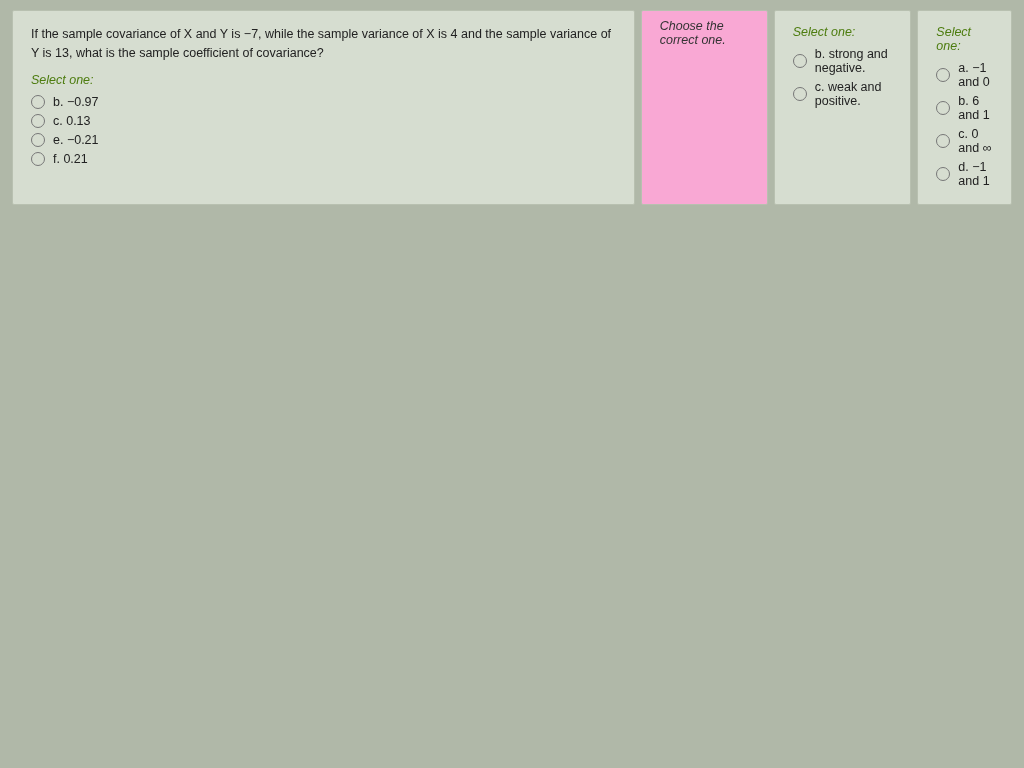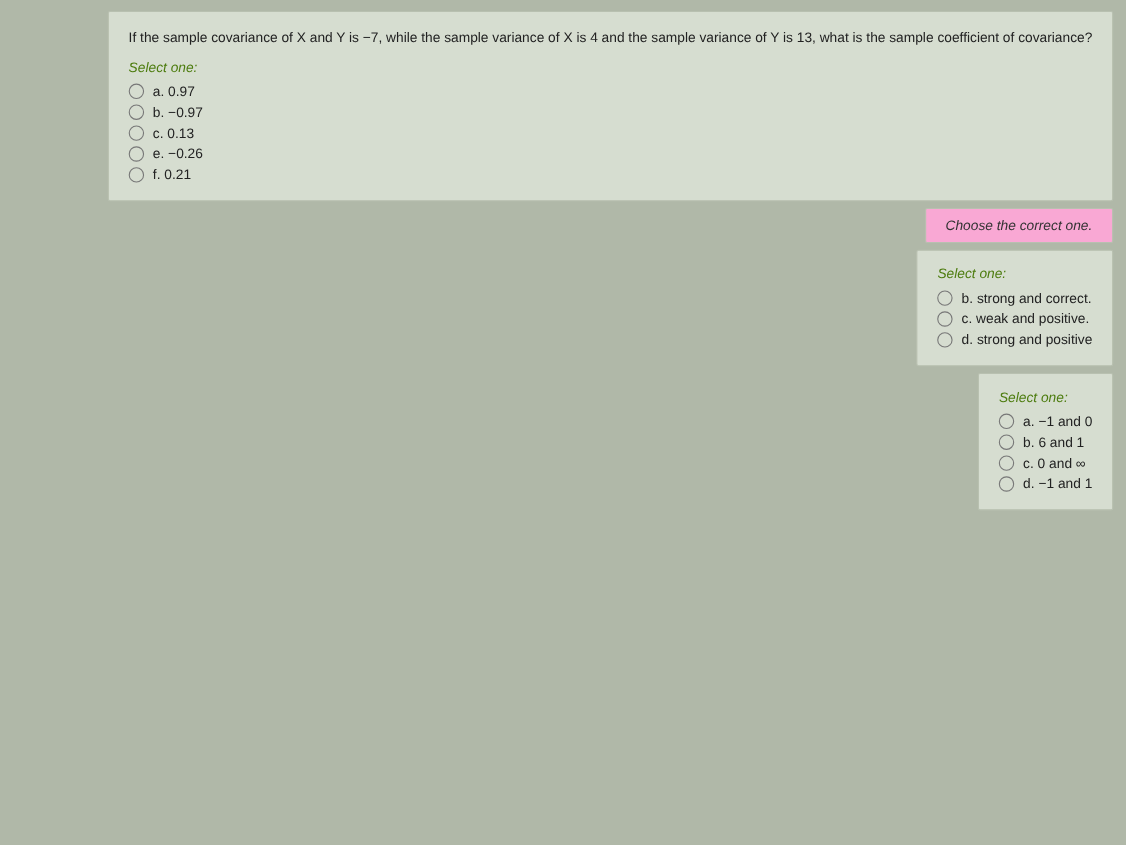--- a/index.html
+++ b/index.html
@@ -11,23 +11,22 @@
       min-height: 768px;
       display: flex;
       align-items: flex-start;
       justify-content: center;
       padding: 10px;
     }
 
     .page-container {
       width: 1000px;
       display: flex;
-      flex-direction: column;
+      flex-direction: row;
       gap: 6px;
-      align-items: flex-end;
     }
 
     .question-block {
       background: #d6ddd0;
       border: 1px solid #b8c0b0;
       padding: 14px 18px 16px 18px;
       border-radius: 2px;
     }
 
     .question-text {
@@ -93,59 +92,51 @@
 <body>
 
 <div class="page-container">
 
   <div class="question-block">
     <p class="question-text">If the sample covariance of X and Y is −7, while the sample variance of X is 4 and the sample variance of Y is 13, what is the sample coefficient of covariance?</p>
     <p class="select-one-label">Select one:</p>
     <ul class="options-list">
       <li class="option-item">
         <span class="option-radio"></span>
-        <span class="option-text">a. 0.97</span>
-      </li>
-      <li class="option-item">
-        <span class="option-radio"></span>
         <span class="option-text">b. −0.97</span>
       </li>
       <li class="option-item">
         <span class="option-radio"></span>
         <span class="option-text">c. 0.13</span>
       </li>
       <li class="option-item">
         <span class="option-radio"></span>
-        <span class="option-text">e. −0.26</span>
+        <span class="option-text">e. −0.21</span>
       </li>
       <li class="option-item">
         <span class="option-radio"></span>
         <span class="option-text">f. 0.21</span>
       </li>
     </ul>
   </div>
 
   <div class="section-divider">
     <p class="section-divider-text italic">Choose the correct one.</p>
   </div>
 
   <div class="question-block">
     <p class="select-one-label">Select one:</p>
     <ul class="options-list">
       <li class="option-item">
         <span class="option-radio"></span>
-        <span class="option-text">b. strong and correct.</span>
+        <span class="option-text">b. strong and negative.</span>
       </li>
       <li class="option-item">
         <span class="option-radio"></span>
         <span class="option-text">c. weak and positive.</span>
-      </li>
-      <li class="option-item">
-        <span class="option-radio"></span>
-        <span class="option-text">d. strong and positive</span>
       </li>
     </ul>
   </div>
 
 
   <div class="question-block">
     <p class="select-one-label">Select one:</p>
     <ul class="options-list">
       <li class="option-item">
         <span class="option-radio"></span>

